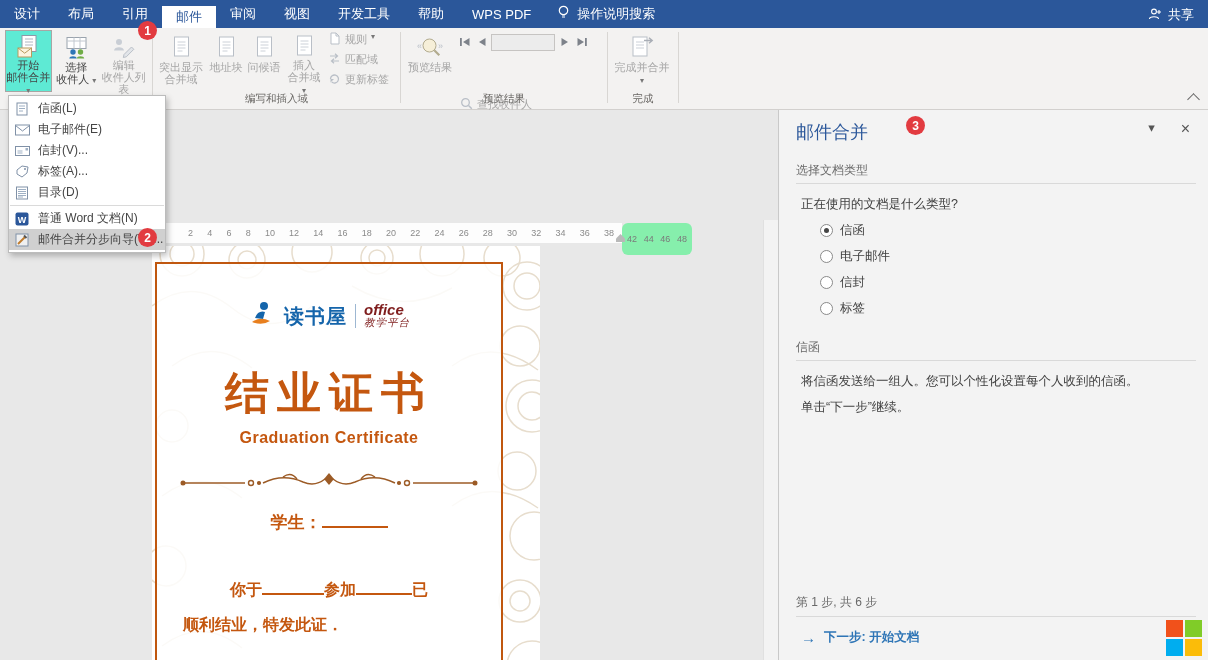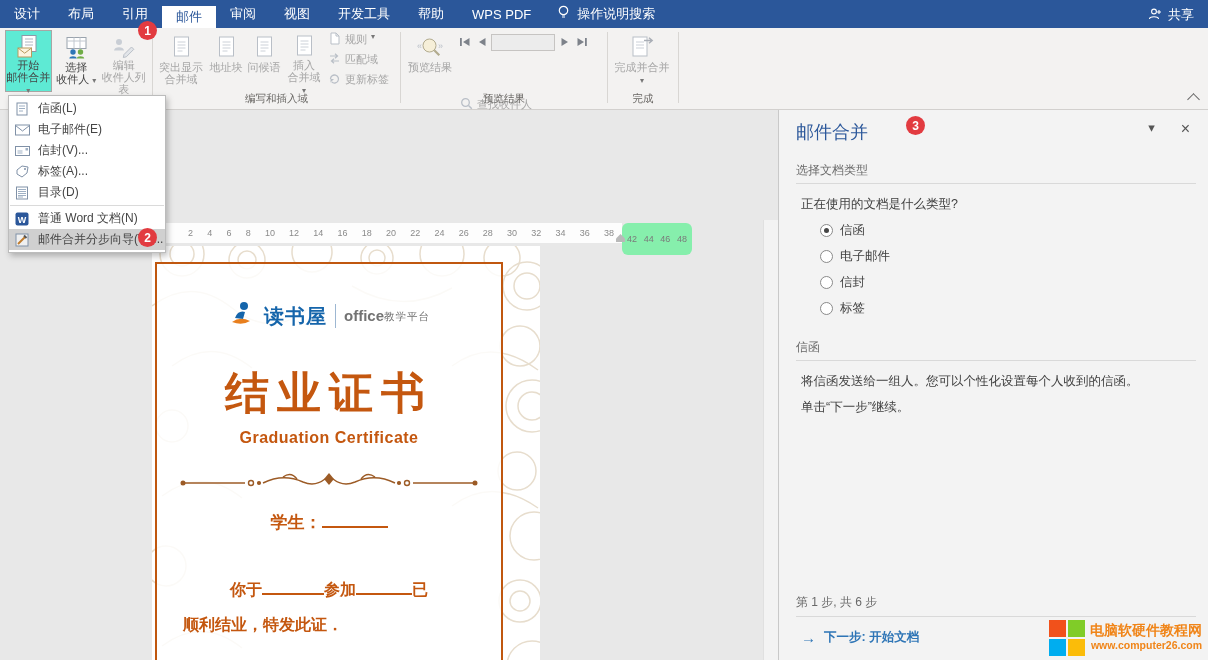--- a/index.html
+++ b/index.html
@@ -55,21 +55,21 @@
   .page { position:absolute; left:152px; top:136px; width:388px; height:524px; background:#fff; overflow:hidden; }
   .swirls { position:absolute; left:0; top:0; }
   .page-overlay { position:absolute; left:4px; top:16px; width:346px; height:508px; background:rgba(255,255,255,0.84); }
   .frame-top  { position:absolute; left:3px;  top:16px; width:348px; height:2px; background:#c0570f; }
   .frame-left { position:absolute; left:3px;  top:16px; width:2px; height:508px; background:#c0570f; }
   .frame-right{ position:absolute; left:349px; top:16px; width:2px; height:508px; background:#c0570f; }
   .cert { position:absolute; left:3px; top:18px; width:348px; color:#c4570f; }
   .brandrow { margin-top:36px; display:flex; align-items:center; justify-content:center; gap:8px; }
   .brand-name { color:#1565ab; font-weight:bold; font-size:20px; letter-spacing:1px; }
   .brand-div { width:1px; height:24px; background:#9db7d2; }
-  .brand-col { display:flex; flex-direction:row; line-height:12px; color:#737373; }
+  .brand-col { display:flex; flex-direction:column; line-height:12px; color:#7f1d1d;font-style:italic; }
   .brand-office { font-weight:bold; font-size:15px; }
   .brand-sub { font-size:10.5px; letter-spacing:1px; }
   .cert-title { margin-top:32px; text-align:center; font-size:44px; font-weight:bold; letter-spacing:8px; }
   .cert-sub { margin-top:6px; text-align:center; font-size:16px; font-weight:bold; letter-spacing:0.5px; }
   .flourish { margin-top:22px; display:flex; justify-content:center; }
   .stu-row { margin-top:16px; text-align:center; font-size:17px; font-weight:bold; }
   .blank { display:inline-block; border-bottom:2px solid #c4570f; height:14px; vertical-align:baseline; }
   .line1 { margin-top:46px; text-align:center; font-size:16px; font-weight:bold; }
   .line2 { margin-top:14px; margin-left:28px; font-size:16px; font-weight:bold; }
 
@@ -593,22 +593,18 @@
     <span>下一步: 开始文档</span>
   </div>
 
   <div class="watermark">
     <div class="winflag">
       <div style="background:#f1511b;"></div>
         <div style="background:#80cc28;"></div>
       <div style="background:#00adef;"></div>
         <div style="background:#fbbc09;"></div>
     </div>
-    <div class="wm-texts">
-      <span class="wm-title">电脑软硬件教程网</span>
-      <span class="wm-url">www.computer26.com</span>
-    </div>
   </div>
 </div>
 
 <div class="badge badge1">1</div>
 <div class="badge badge2">2</div>
 <div class="badge badge3">3</div>
 
 </body></html>

